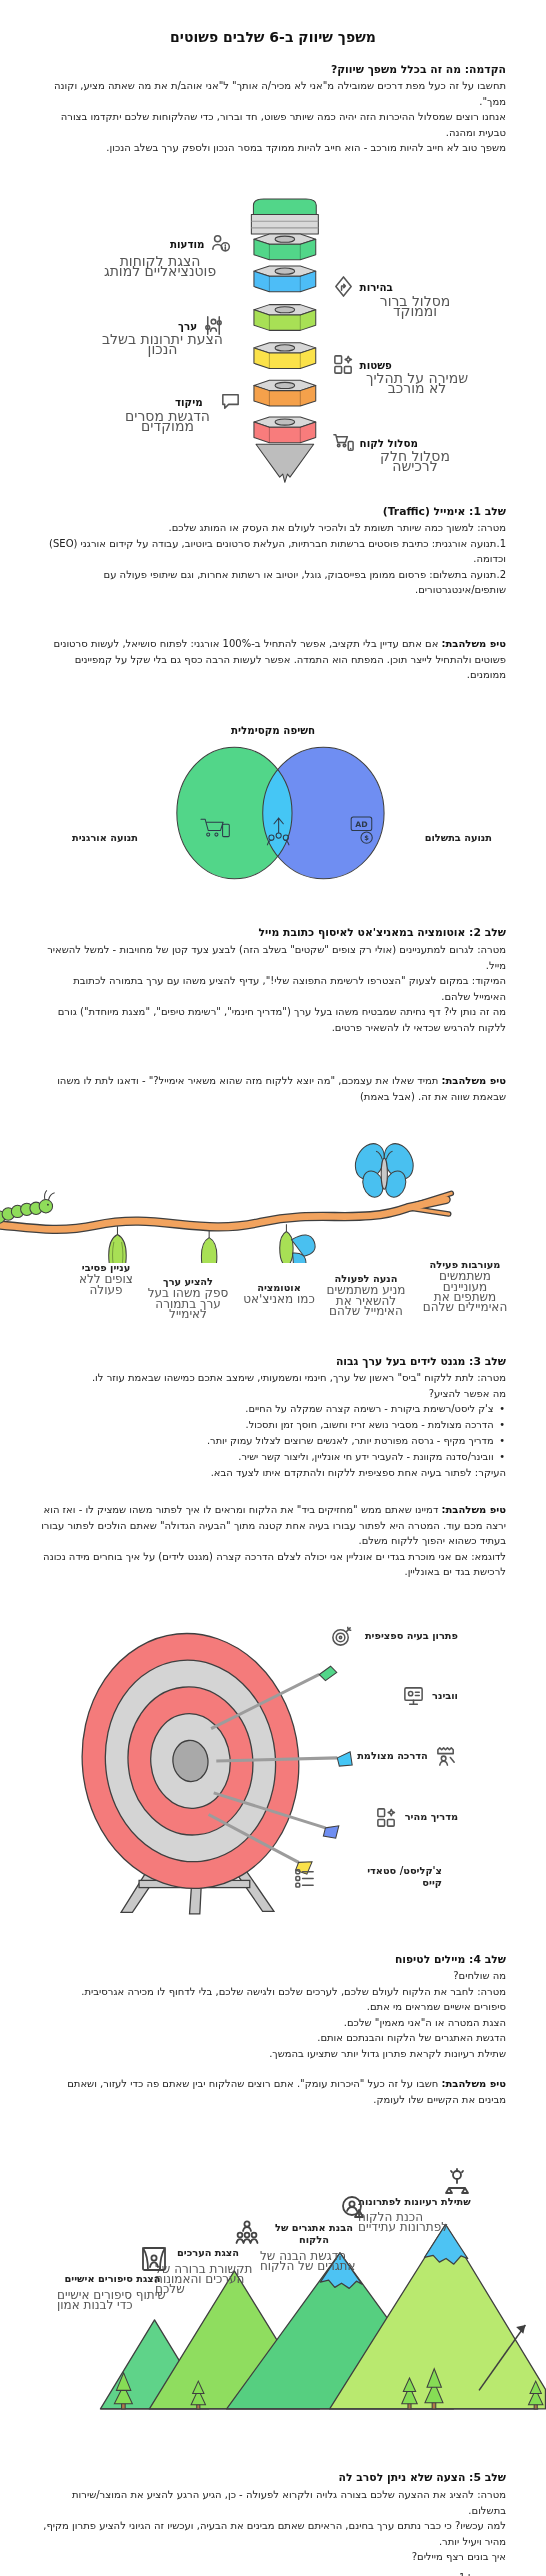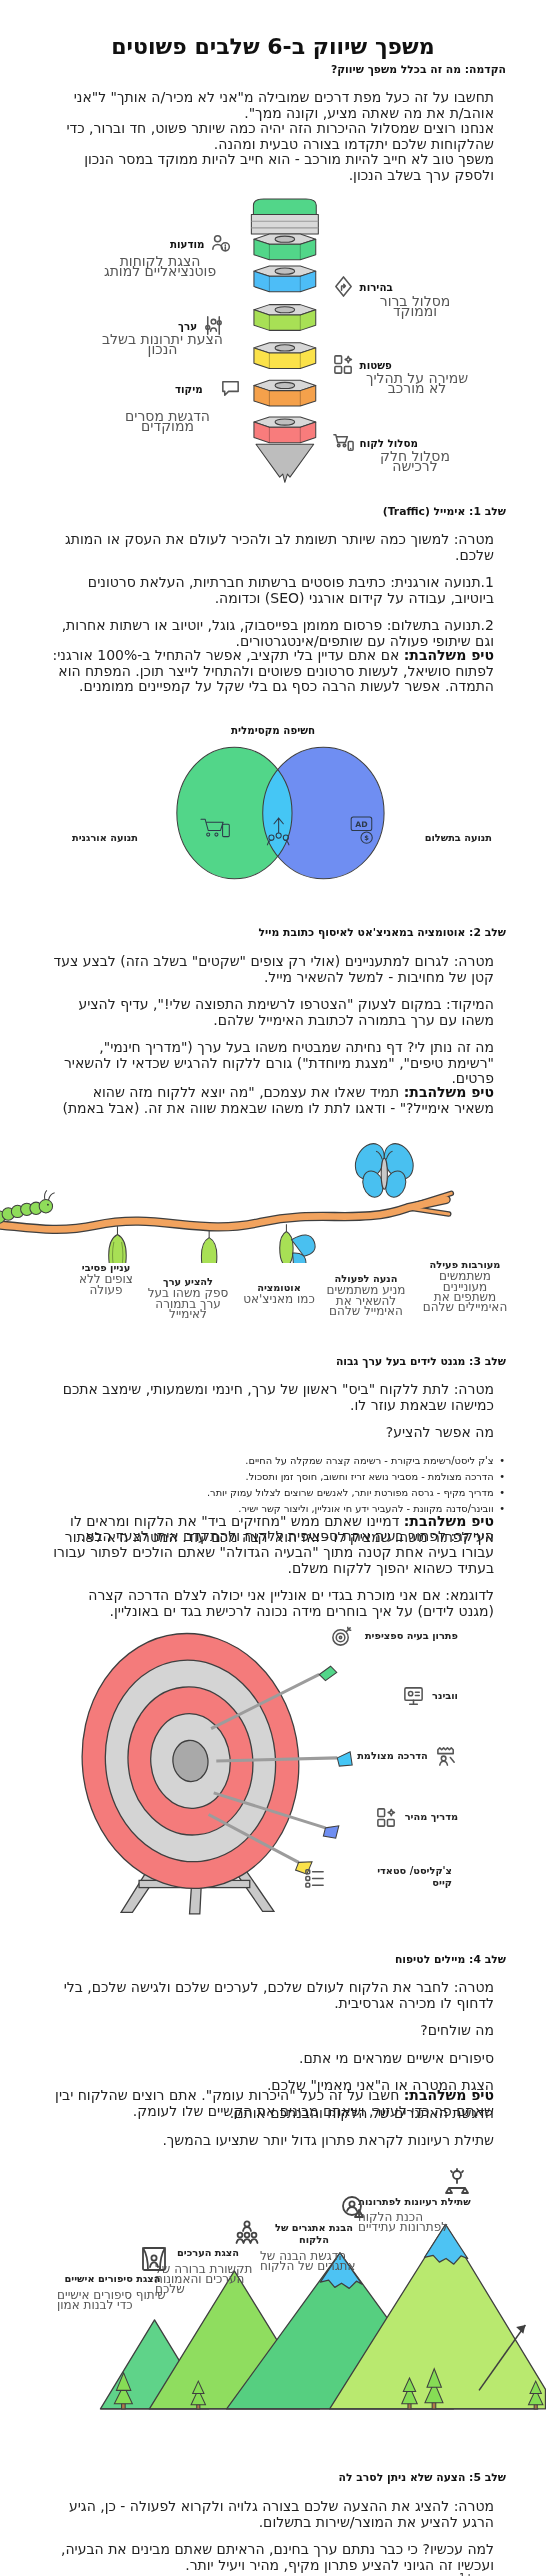--- a/index.html
+++ b/index.html
@@ -1,22 +1,22 @@
 <!DOCTYPE html>
 <html dir="rtl" lang="he" style="font-size:8.2px"><head>
 <meta charset="utf-8">
 <style>
   html,body{margin:0;padding:0;background:#ffffff;}
   body{font-family:"DejaVu Sans",sans-serif;color:#222;}
   .page{position:relative;width:546px;height:4120px;margin:0 auto;background:#fff;overflow:hidden;direction:rtl;}
   .abs{position:absolute;}
   .tz{position:absolute;right:40px;left:40px;text-align:right;}
-  .title{font-size:22px;font-weight:800;color:#111;text-align:center;right:0;left:0;}
+  .title{font-size:14px;font-weight:800;color:#111;text-align:center;right:0;left:0;}
   .h2{font-size:10.8px;font-weight:800;color:#111;line-height:15.5px;}
-  .p{font-size:14px;line-height:15.5px;color:#222;margin:12px;}
+  .p{font-size:10px;line-height:15.5px;color:#222;margin:0;}
   .p b{color:#111;}
   .small{font-size:12px;color:#555;line-height:10.3px;}
   .lbl{font-size:9.8px;font-weight:700;color:#222;line-height:12.4px;}
   ul.b{list-style:none;margin:0;padding:0;}
   ul.b li{position:relative;padding-right:12.4px;font-size:9.8px;line-height:16px;color:#222;}
   ul.b li::before{content:"•";position:absolute;right:1px;top:0;color:#222;}
   .plbl{position:absolute;display:flex;align-items:center;gap:4.6px;font-size:10.3px;font-weight:800;color:#111;}
   .pcap{position:absolute;font-size:14px;color:#555;text-align:center;line-height:10.3px;}
   .ic{width:23px;height:23px;fill:none;stroke:#555;stroke-width:1.6;stroke-linecap:round;stroke-linejoin:round;flex:0 0 auto;}
   .mic{width:28px;height:28px;fill:none;stroke:#444;stroke-width:1.8;stroke-linecap:round;stroke-linejoin:round;}
@@ -127,21 +127,21 @@
     <div class="plbl" style="left:332px;top:155px;">
       <span>פשטות</span>
       <svg class="ic" viewBox="0 0 24 24">
           <rect x="3" y="3" width="7" height="8" rx="1"></rect>
           <rect x="3" y="14" width="7" height="7" rx="1"></rect>
           <rect x="13" y="14" width="7" height="7" rx="1"></rect>
           <path d="M17 3.5l1 2.3 2.3 1-2.3 1-1 2.3-1-2.3-2.3-1 2.3-1z"></path>
         </svg>
     </div>
     <div class="pcap" style="left:358px;top:175px;width:118px;">שמירה על תהליך לא מורכב</div>
-    <div class="plbl" style="left:175px;top:179px;gap:16px;">
+    <div class="plbl" style="left:175px;top:192px;gap:16px;">
       <svg class="ic" viewBox="0 0 24 24">
           <path d="M4 5h16v10H10l-4 4v-4H4z"></path>
         </svg>
       <span>מיקוד</span>
     </div>
     <div class="pcap" style="left:103px;top:213px;width:129px;">הדגשת מסרים ממוקדים</div>
     <div class="plbl" style="left:332px;top:233px;">
       <span>מסלול לקוח</span>
       <svg class="ic" viewBox="0 0 24 24">
           <path d="M2 4h2l2 8h8l2-6H5"></path>
@@ -344,35 +344,35 @@
     </div>
     <div class="gitem" style="left:309px;top:183px;width:149px;">
       <span class="lbl">מדריך מהיר</span>
       <svg class="ic" viewBox="0 0 24 24">
           <rect x="3" y="3" width="7" height="8" rx="1"></rect>
           <rect x="3" y="14" width="7" height="7" rx="1"></rect>
           <rect x="13" y="14" width="7" height="7" rx="1"></rect>
           <path d="M17 3.5l1 2.3 2.3 1-2.3 1-1 2.3-1-2.3-2.3-1 2.3-1z"></path>
         </svg>
     </div>
-    <div class="gitem" style="left:303px;top:242px;width:149px;gap:45px;">
+    <div class="gitem" style="left:293px;top:242px;width:149px;gap:45px;">
       <span class="lbl">צ'קליסט/ סטאדי קייס</span>
       <svg class="ic" viewBox="0 0 24 24">
           <rect x="3" y="4" width="4" height="4" rx="1"></rect>
           <rect x="3" y="11" width="4" height="4" rx="1"></rect>
           <rect x="3" y="18" width="4" height="4" rx="1"></rect>
           <path d="M10 6h11M10 13h11M10 20h11"></path>
         </svg>
     </div>
   </div>
 
   <div class="tz h2" style="top:1952px;">שלב 4: מיילים לטיפוח</div>
   <div class="tz" style="top:1968px;">
+    <p class="p">מה שולחים?</p>
     <p class="p">מטרה: לחבר את הלקוח לעולם שלכם, לערכים שלכם ולגישה שלכם, בלי לדחוף לו מכירה אגרסיבית.</p>
-    <p class="p">מה שולחים?</p>
     <p class="p">סיפורים אישיים שמראים מי אתם.</p>
     <p class="p">הצגת המטרה או ה"אני מאמין" שלכם.</p>
     <p class="p">הדגשת האתגרים של הלקוח והבנתכם אותם.</p>
     <p class="p">שתילת רעיונות לקראת פתרון גדול יותר שתציעו בהמשך.</p>
   </div>
   <p class="tz p" style="top:2076px;"><b>טיפ משלהבת:</b> <span>חשבו על זה כעל "היכרות עומק". אתם רוצים שהלקוח יבין שאתם פה כדי לעזור, ושאתם מבינים את הקשיים שלו לעומק.</span></p>
 
   <div class="abs" style="top:2147px;left:0;width:546px;height:290px;">
     <svg width="546" height="290" viewBox="0 0 1060 562">
       <g stroke="#3f3f3f" stroke-width="2.5" stroke-linejoin="round">

